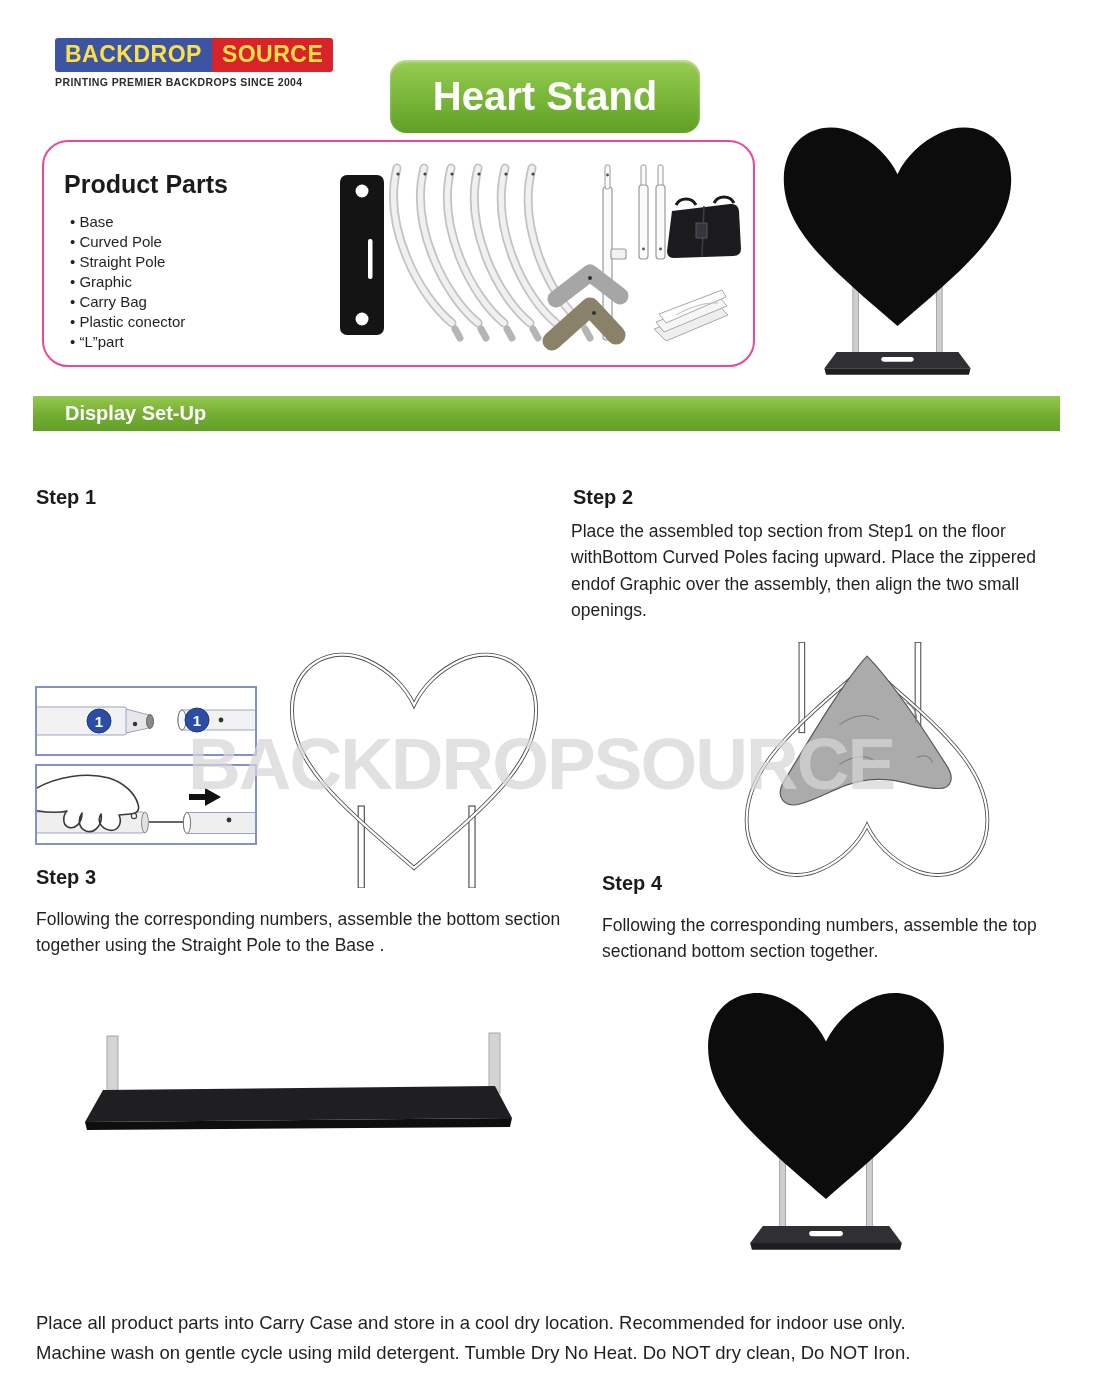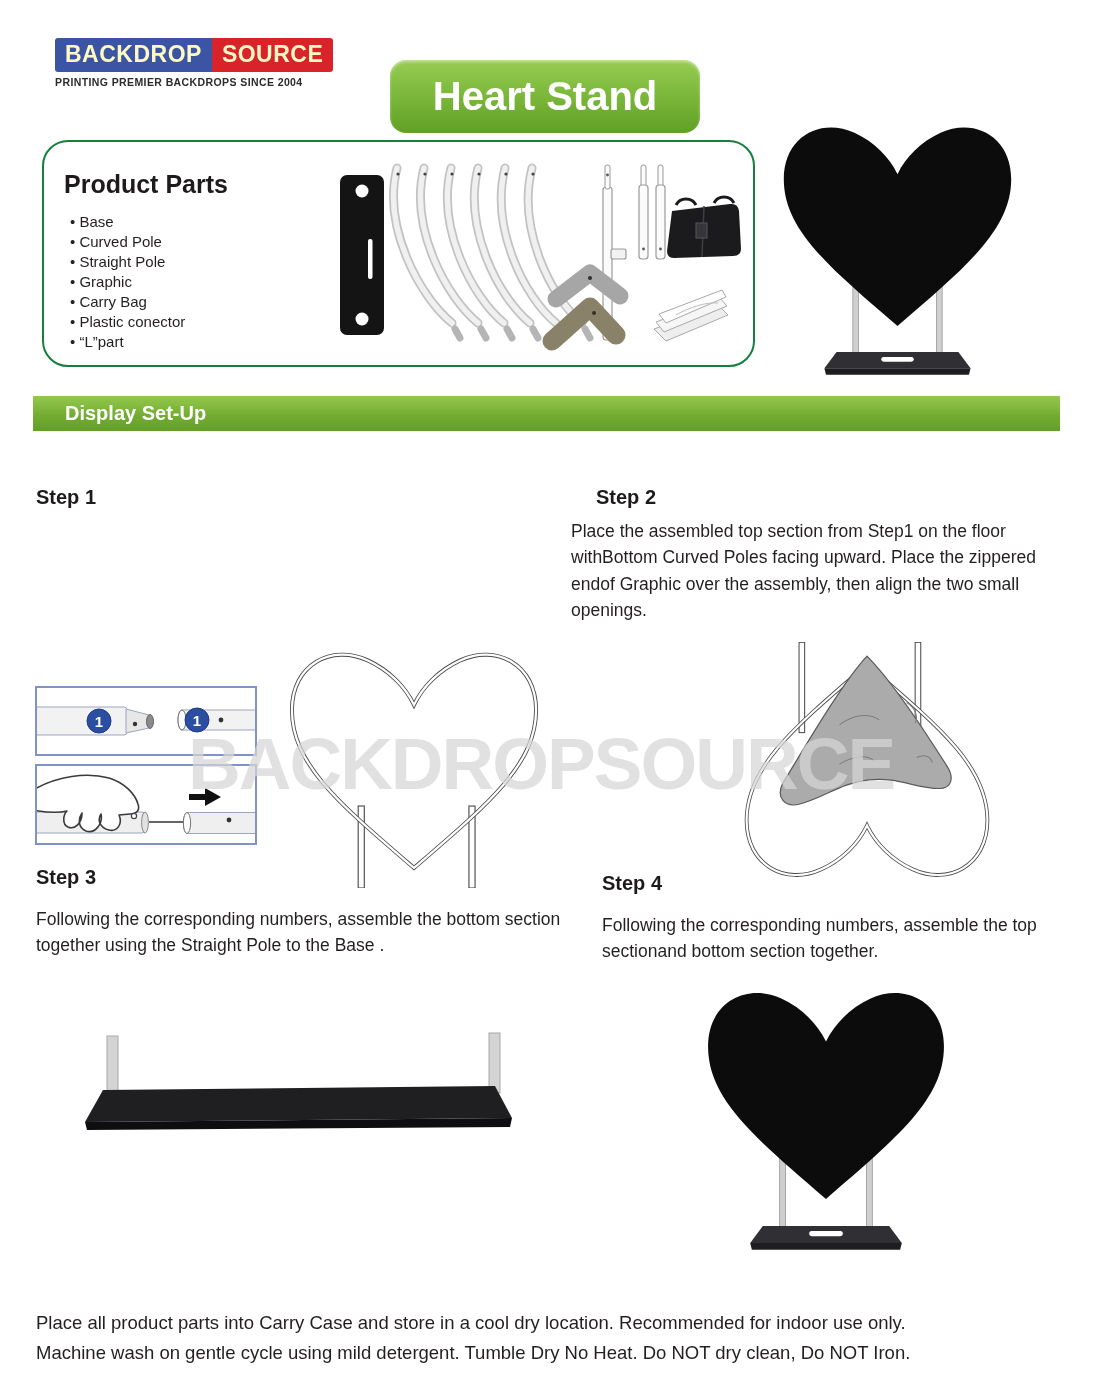--- a/index.html
+++ b/index.html
@@ -2,54 +2,54 @@
 <html><head>
 <meta charset="utf-8">
 <style>
   * { margin:0; padding:0; box-sizing:border-box; }
   body { background:#ffffff; font-family:"Liberation Sans", sans-serif; }
   .page { position:relative; width:1100px; height:1400px; background:#ffffff; color:#231f20; overflow:hidden; }
 
   
   .logo-wrap { position:absolute; left:55px; top:38px; }
   .logo-row { display:flex; }
-  .logo-part { font-weight:bold; font-size:23px; color:#fef9c3; padding:3px 10px 4px 10px; letter-spacing:0.5px; }
+  .logo-part { font-weight:bold; font-size:23px; color:#fde047; padding:3px 10px 4px 10px; letter-spacing:0.5px; }
   .logo-blue { background:#3b55a4; border-radius:3px 0 0 3px; }
   .logo-red  { background:#d8232a; border-radius:0 3px 3px 0; }
   .logo-tagline { font-size:10.5px; font-weight:bold; color:#2b2b2b; letter-spacing:0.4px; margin-top:4px; }
 
   .title-banner { position:absolute; left:390px; top:28px; width:310px; height:73px;
     background:linear-gradient(to bottom, #97cc52 0%, #7db93c 45%, #60a026 100%);
     border-radius:16px; display:flex; align-items:center; justify-content:center;
     box-shadow:inset 0 2px 3px rgba(255,255,255,.45);margin-top:32px; }
   .title-banner span { color:#fff; font-size:40px; font-weight:bold; }
 
   
   .parts-box { position:absolute; left:42px; top:140px; width:713px; height:227px;
-    border:2px solid #15803d; border-radius:26px; background:#fff; }
+    border:2px solid #ec4899; border-radius:26px; background:#fff; }
   .parts-title { position:absolute; left:20px; top:28px; font-size:25px; font-weight:bold; color:#1d1a1b; }
   .parts-list { position:absolute; left:26px; top:70px; list-style:none; }
   .parts-list li { font-size:15px; line-height:20px; color:#231f20; }
   .parts-list li::before { content:"• "; }
   .parts-graphics { position:absolute; left:280px; top:15px; }
 
   
   .section-bar { position:absolute; left:33px; width:1027px; height:35px;
     background:linear-gradient(to bottom, #93c94d 0%, #74ac33 55%, #61a027 100%);
     display:flex; align-items:center; }
   .section-bar span { color:#fff; font-weight:bold; font-size:20px; padding-left:24px; }
   #bar-display { top:396px;padding-left:8px; }
   #bar-storage { top:1258px; }
 
   
   .step-head { position:absolute; font-size:20px; font-weight:bold; color:#1d1a1b; }
   .step-text { position:absolute; font-size:17.5px; line-height:1.5; color:#231f20; white-space:pre-line; }
   #step1-head { left:36px;  top:486px; }
   #step1-text { left:36px;  top:522px; width:505px; }
-  #step2-head { left:596px; top:486px; }
+  #step2-head { left:573px; top:486px; }
   #step2-text { left:571px; top:518px; width:478px; }
   #step3-head { left:36px;  top:866px; }
   #step3-text { left:36px;  top:906px; width:545px; }
   #step4-head { left:602px; top:872px; }
   #step4-text { left:602px; top:912px; width:455px; }
 
   
   .panel { position:absolute; border:2px solid #8193c6; background:#fff; }
   #panel-connect { left:35px; top:686px; width:222px; height:70px; }
   #panel-press   { left:35px; top:764px; width:222px; height:81px; }

